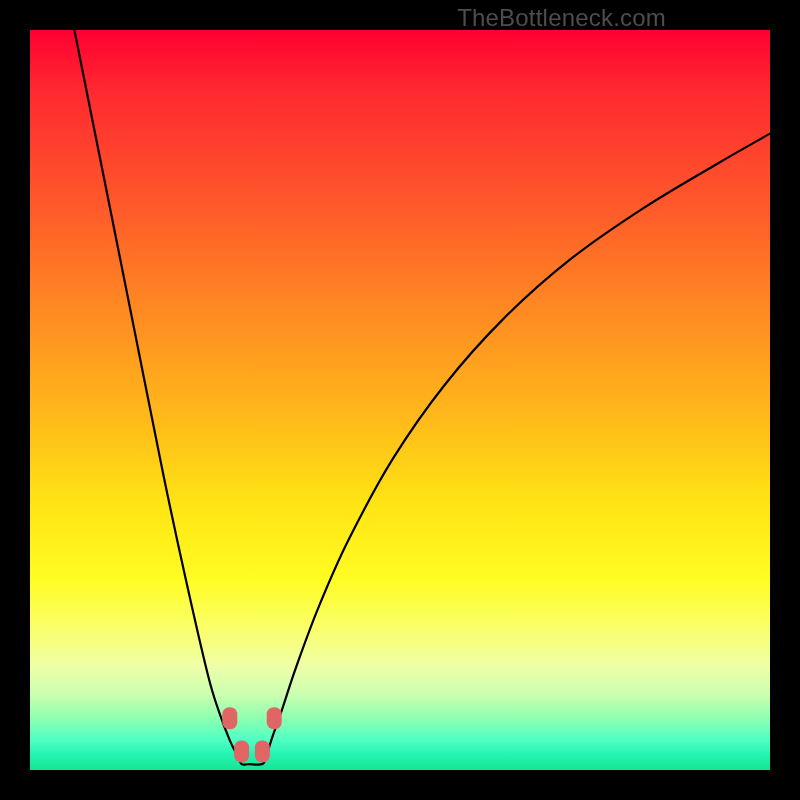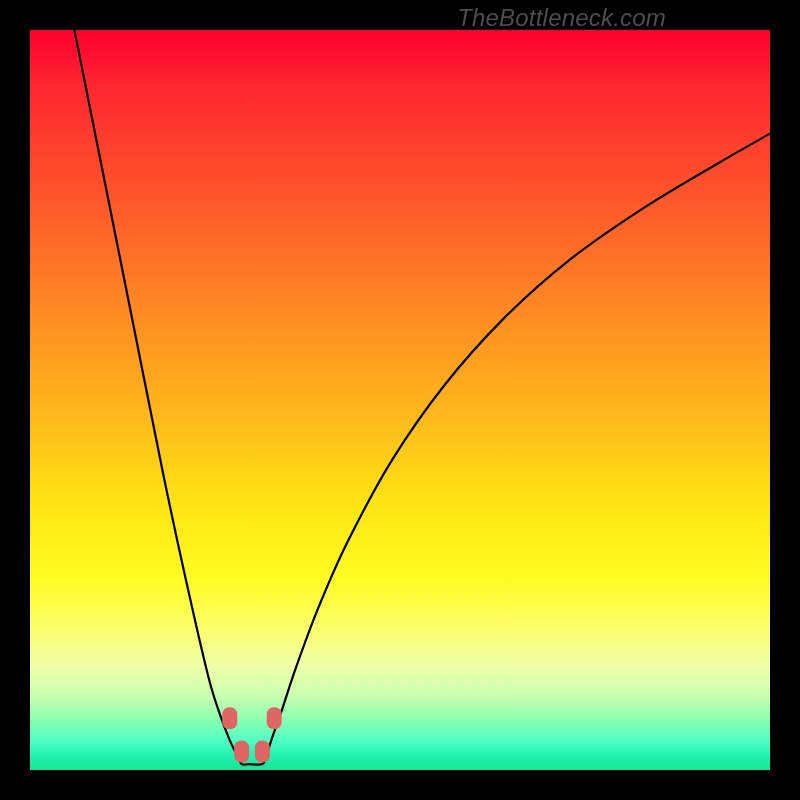--- a/index.html
+++ b/index.html
@@ -9,21 +9,20 @@
     height: 800px;
     background: #000;
     overflow: hidden;
     font-family: Arial, Helvetica, sans-serif;
   }
   .outer {
     position: relative;
     width: 676px;
     height: 800px;
     background: #000;
-    font-style: italic;
   }
   .watermark {
     position: absolute;
     top: 4px;
     right: 10px;
     color: #4d4d4d;
     font-size: 24px;
     font-weight: 500;
     letter-spacing: 0.2px;
     z-index: 5;

